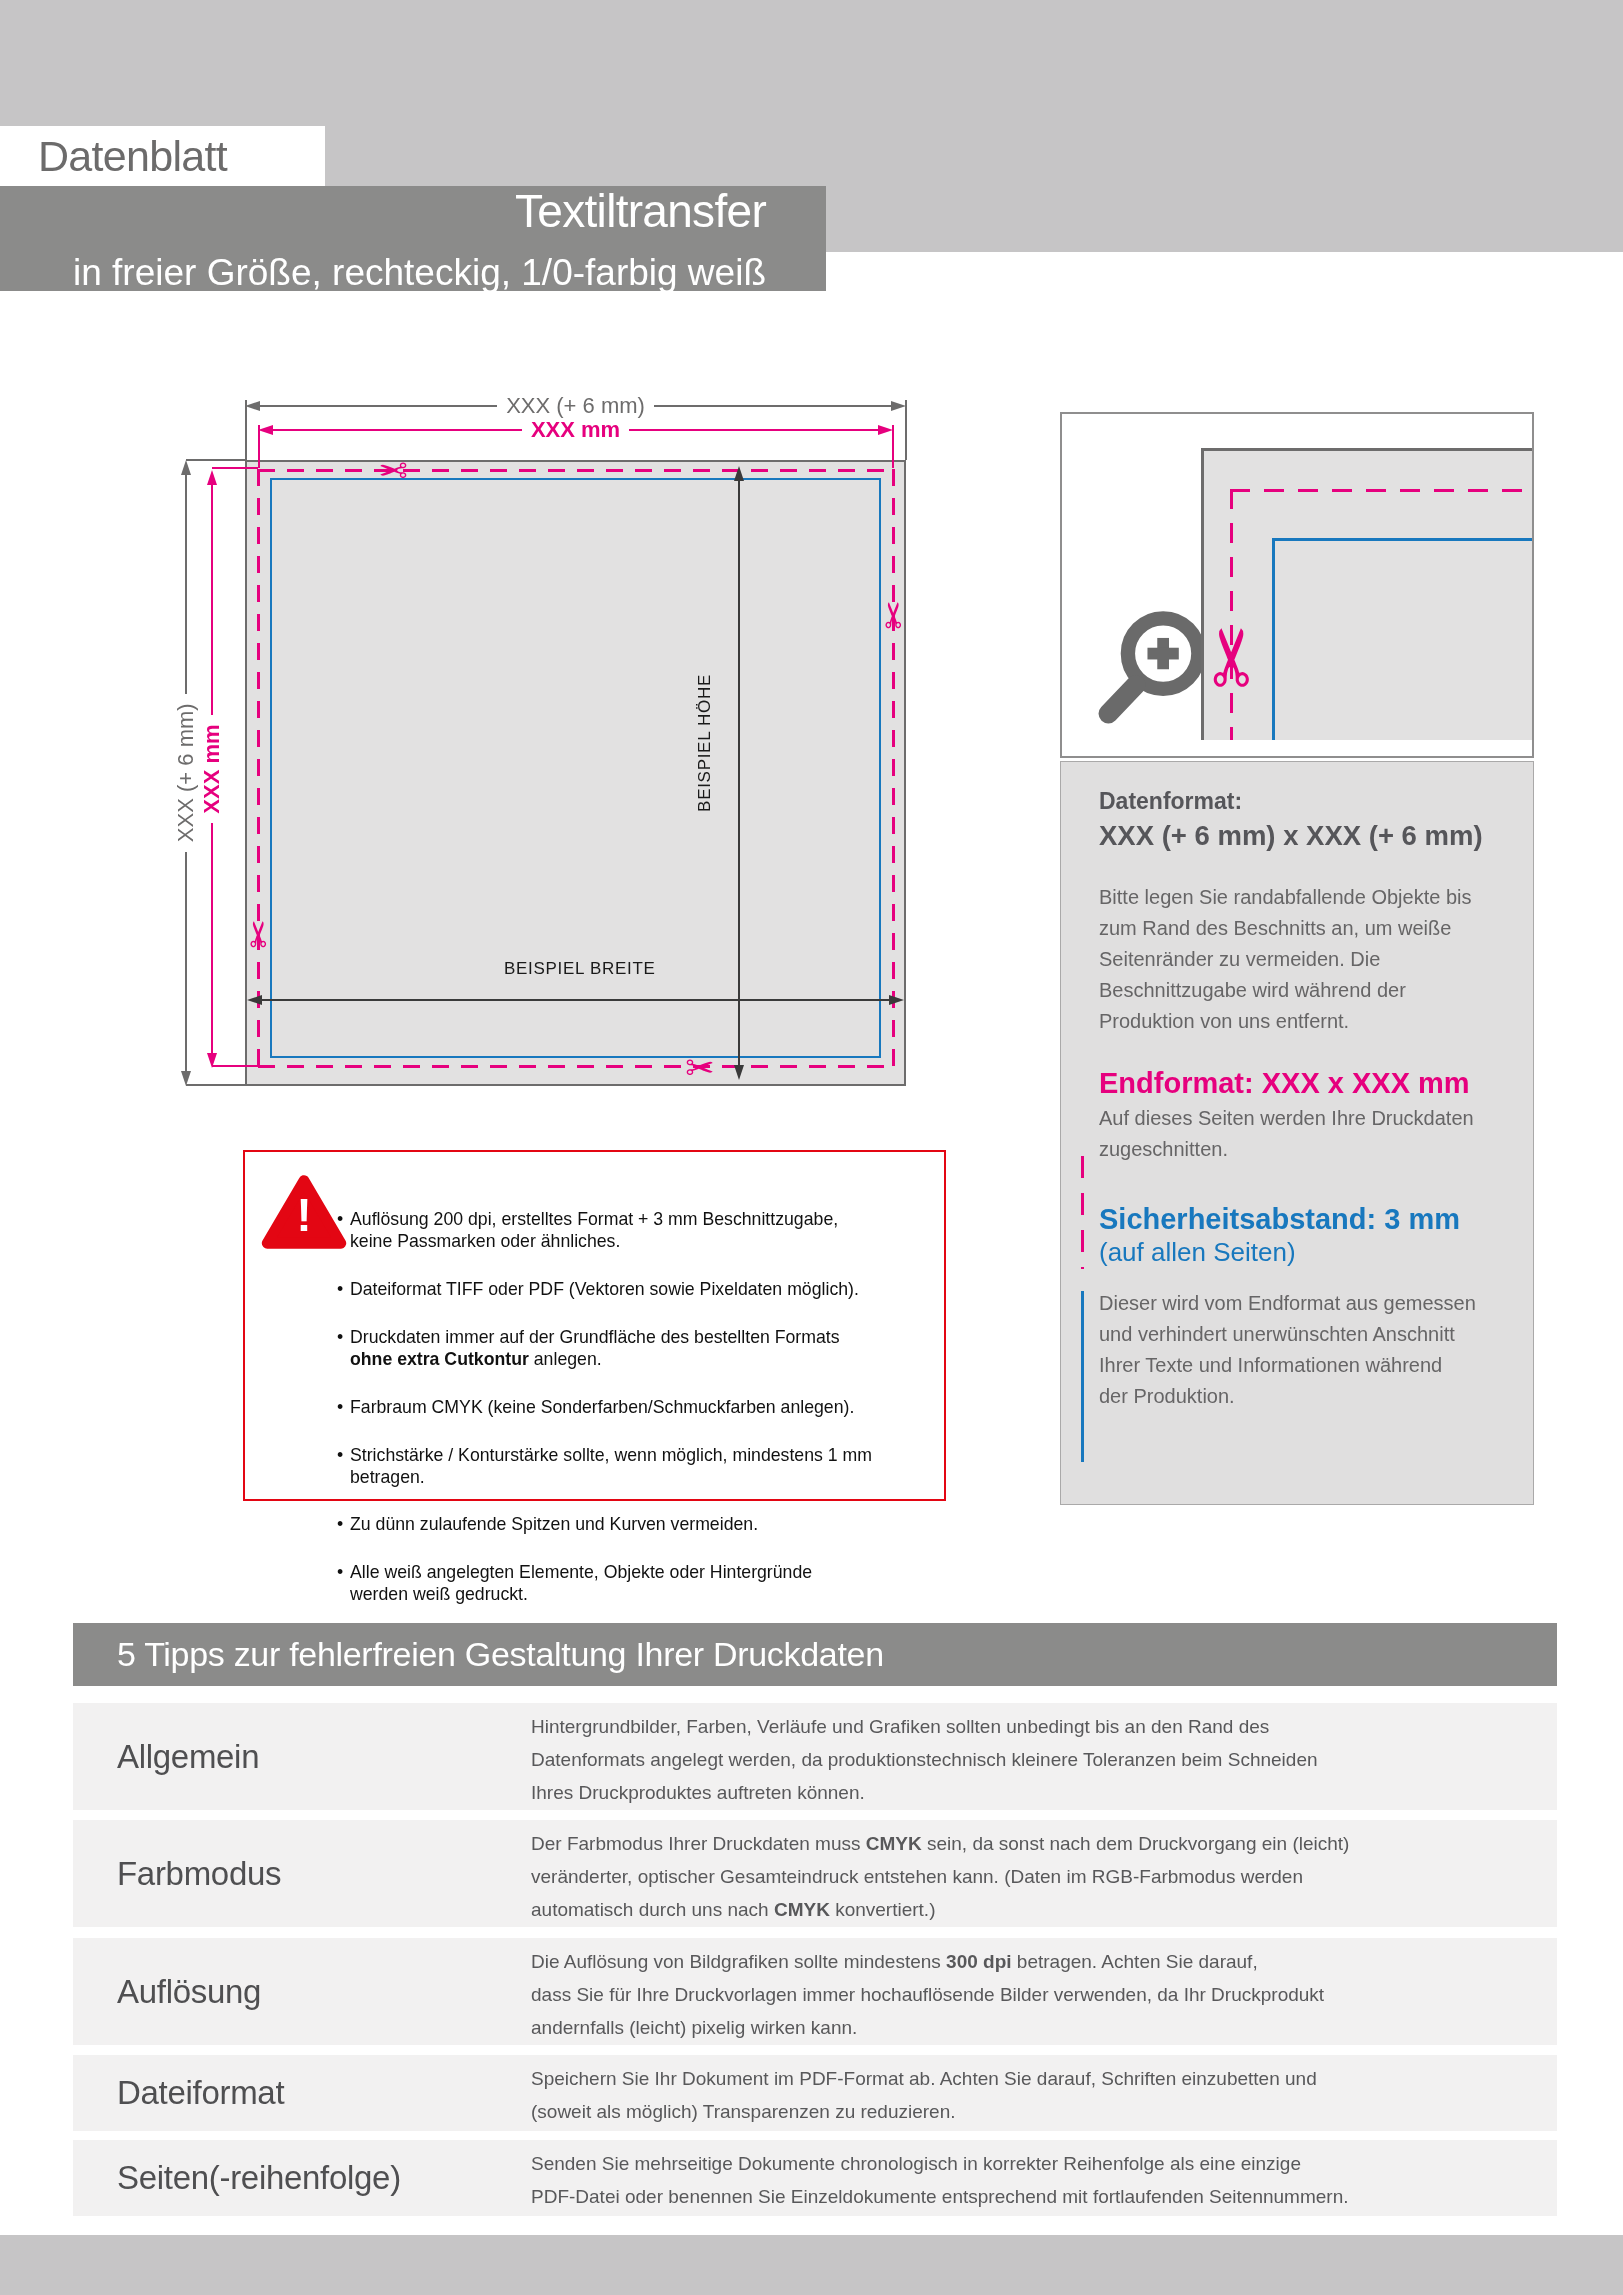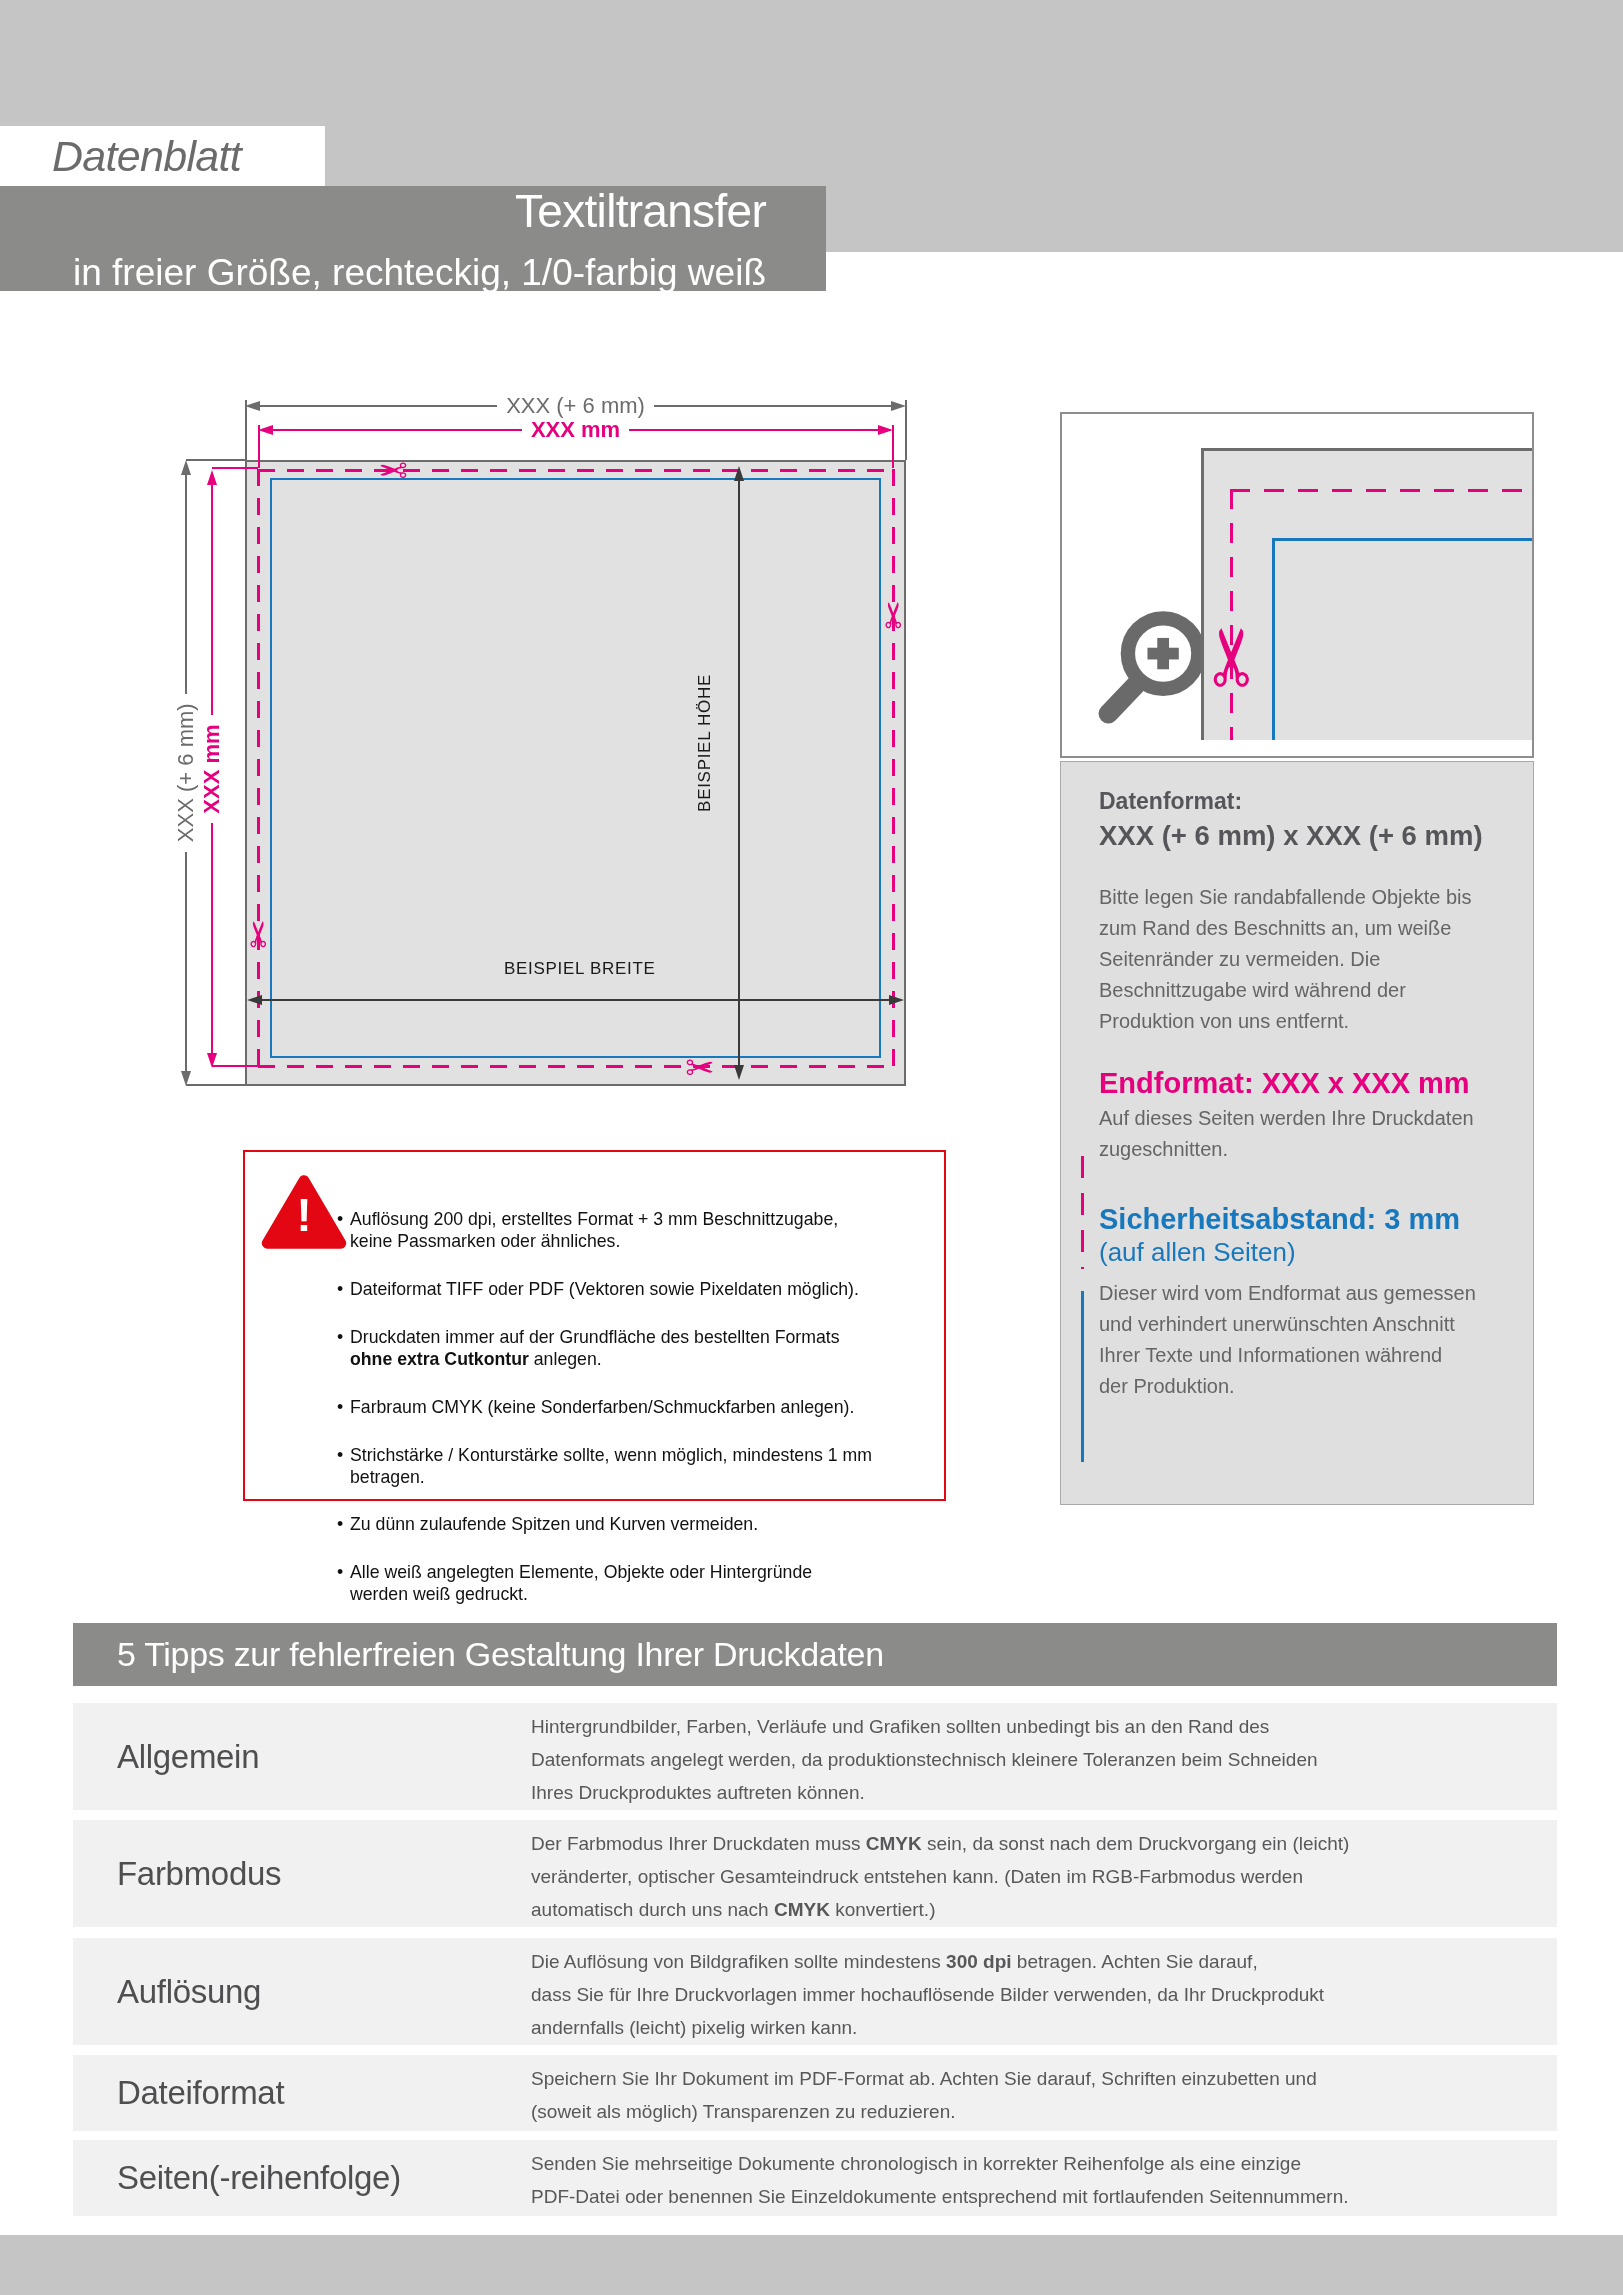--- a/index.html
+++ b/index.html
@@ -5,21 +5,21 @@
   html,body { margin:0; padding:0; background:#ffffff; }
   body { font-family:"Liberation Sans","DejaVu Sans",sans-serif; }
   #page {
     position:relative; width:1623px; height:2295px; background:#ffffff;
     overflow:hidden;
   }
   
   .band-light { position:absolute; left:0; top:0; width:1623px; height:252px; background:#c6c5c6; }
   .title-box {
     position:absolute; left:0; top:126px; width:325px; height:60px; background:#ffffff;
-    display:flex; align-items:center; padding-left:52px; box-sizing:border-box;font-style:italic;
+    display:flex; align-items:center; padding-left:38px; box-sizing:border-box;
   }
   .title-box span { font-size:43px; color:#6c6b6b; letter-spacing:-0.7px; }
   .band-dark {
     position:absolute; left:0; top:186px; width:826px; height:105px; background:#8b8b8a;
     display:flex; flex-direction:column; justify-content:center; align-items:flex-end;
     padding-right:60px; box-sizing:border-box;
   }
   .band-dark .ptitle { color:#fff; font-size:46px; letter-spacing:-0.7px; line-height:48px; }
   .band-dark .psub   { color:#fff; font-size:37px; line-height:34px; margin-top:21px; }
 
@@ -235,21 +235,21 @@
       <p style="margin-top:29px;">Bitte legen Sie randabfallende Objekte bis
 zum Rand des Beschnitts an, um weiße
 Seitenränder zu vermeiden. Die
 Beschnittzugabe wird während der
 Produktion von uns entfernt.</p>
       <div class="ef-h" style="margin-top:29px;">Endformat: XXX x XXX mm</div>
       <p style="margin-top:2.6px;">Auf dieses Seiten werden Ihre Druckdaten
 zugeschnitten.</p>
       <div class="sa-h" style="margin-top:38px;">Sicherheitsabstand: 3 mm</div>
       <div class="sa-sub">(auf allen Seiten)</div>
-      <p style="margin-top:9px;">Dieser wird vom Endformat aus gemessen
+      <p style="margin-top:19px;">Dieser wird vom Endformat aus gemessen
 und verhindert unerwünschten Anschnitt
 Ihrer Texte und Informationen während
 der Produktion.</p>
     </div>
   </div>
 
   <div class="tips-head">
     <span>5 Tipps zur fehlerfreien Gestaltung Ihrer Druckdaten</span>
   </div>
 

